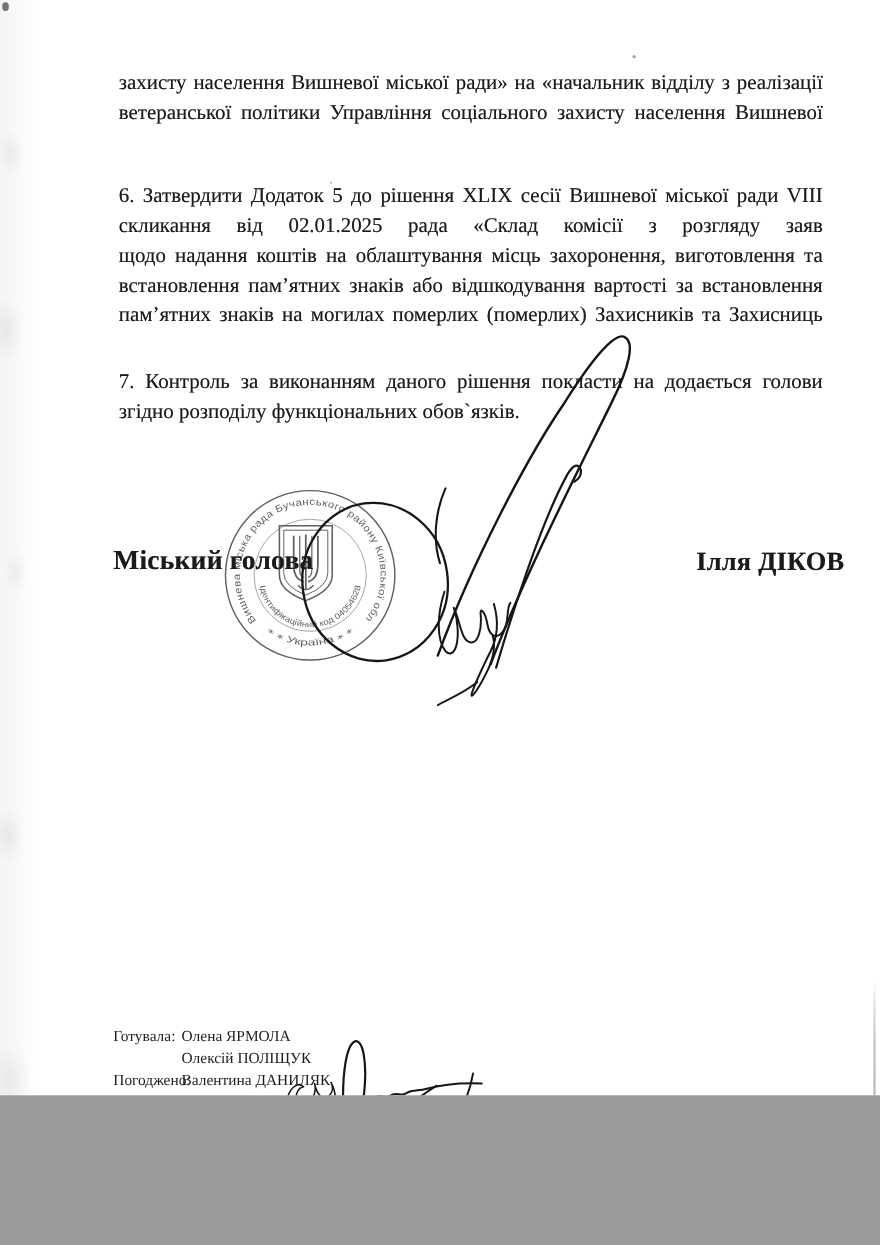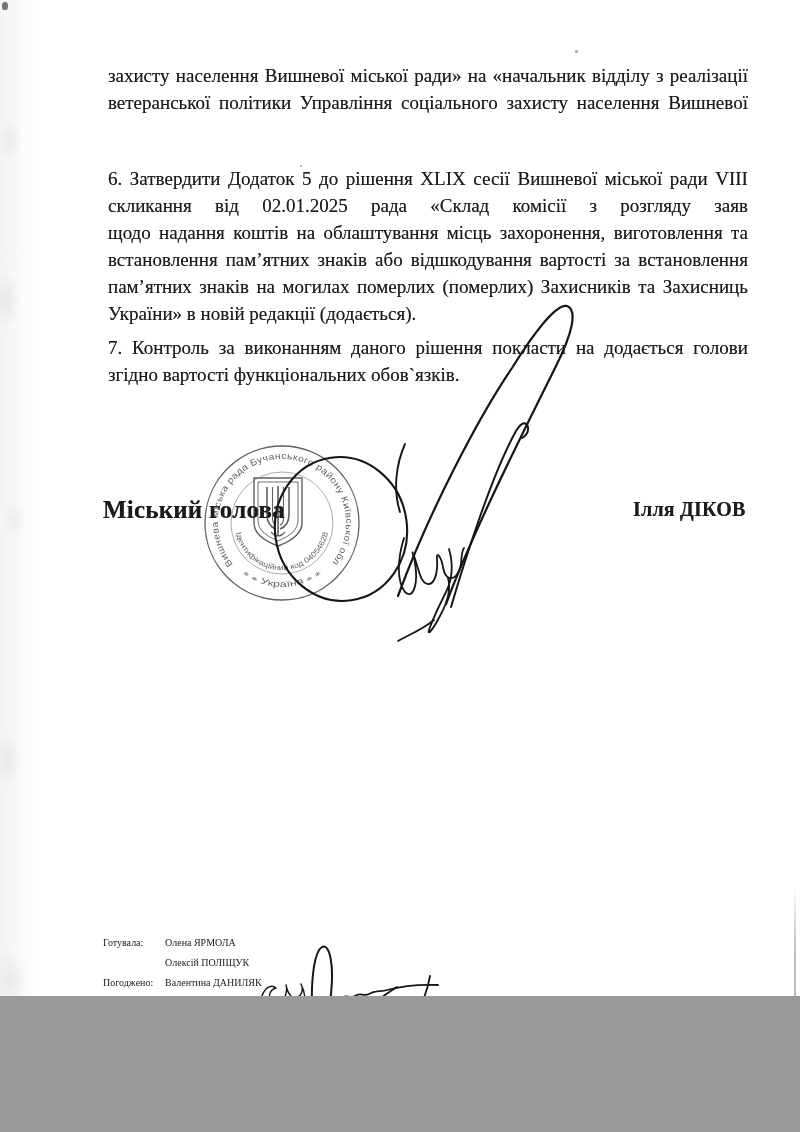--- a/index.html
+++ b/index.html
@@ -25,25 +25,25 @@
   .line.just{display:flex;justify-content:space-between;}
   .line.just span{flex:0 0 auto;}
   
   .sigrow-label{
     position:absolute;left:103px;top:496px;
     font-size:25px;font-weight:bold;letter-spacing:.2px;
     text-shadow:0 0 0.6px rgba(10,10,10,.6);
   }
   .sigrow-name{
     position:absolute;left:633px;top:498px;
-    font-size:20px;font-weight:bold;letter-spacing:.2px;
+    font-size:24px;font-weight:bold;letter-spacing:.2px;
     text-shadow:0 0 0.6px rgba(10,10,10,.6);
   }
   
-  .signoff{position:absolute;left:103px;top:933px;width:320px;font-size:10px;text-align:right;}
+  .signoff{position:absolute;left:103px;top:933px;width:320px;font-size:14px;text-align:right;}
   .srow{position:relative;height:20px;line-height:20px;}
   .slabel{position:absolute;left:0;}
   .sname{position:absolute;left:62px;white-space:nowrap;}
   
   .overlay{position:absolute;left:0;top:0;pointer-events:none;}
   
   .left-noise{
     position:absolute;left:0;top:0;width:46px;height:1132px;
     background:
       radial-gradient(18px 30px at 10px 140px, rgba(120,120,120,.10), transparent 70%),
@@ -147,36 +147,35 @@
           <span>пам’ятних</span>
           <span>знаків</span>
           <span>на</span>
           <span>могилах</span>
           <span>померлих</span>
           <span>(померлих)</span>
           <span>Захисників</span>
           <span>та</span>
           <span>Захисниць</span>
         </div>
-        <div class="line">України» в новій редакції (додається).</div>
       </div>
       <div class="para" style="top: 334px;">
         <div class="line just">
           <span>7.</span>
           <span>Контроль</span>
           <span>за</span>
           <span>виконанням</span>
           <span>даного</span>
           <span>рішення</span>
           <span>покласти</span>
           <span>на</span>
           <span>додається</span>
           <span>голови</span>
         </div>
-        <div class="line">згідно вартості функціональних обов`язків.</div>
+        <div class="line">згідно розподілу функціональних обов`язків.</div>
       </div>
     </div>
 
   <div class="sigrow-label">Міський голова</div>
   <div class="sigrow-name">Ілля ДІКОВ</div>
 
   <div class="signoff" id="signoff-rows">
       <div class="srow">
         <span class="slabel">Готувала:</span>
         <span class="sname">Олена ЯРМОЛА</span>

